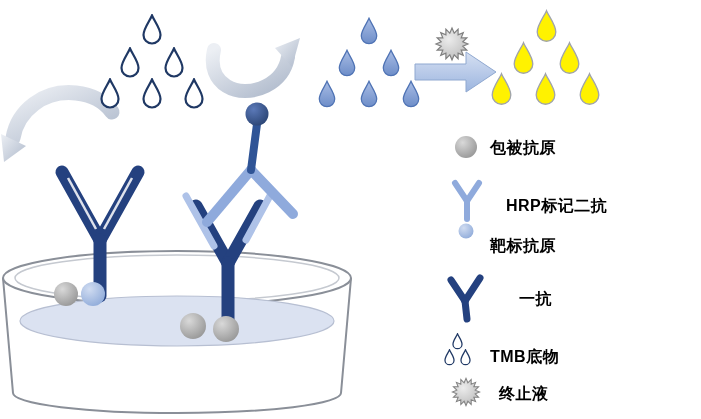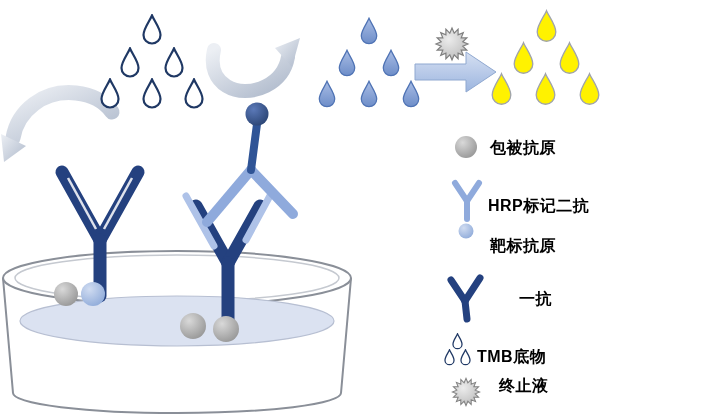--- a/index.html
+++ b/index.html
@@ -160,20 +160,20 @@
         <use href="#drop" x="443" y="349" width="13" height="17"></use>
         <use href="#drop" x="459" y="349" width="13" height="17"></use>
       </g>
 
       <use href="#burst" transform="translate(466,392) scale(0.85)"></use>
     </g>
   </svg>
 
   <div class="legend">
     <div class="legend-label" style="left:490px;top:138px">包被抗原</div>
-    <div class="legend-label" style="left:488px;top:196px">HRP标记二抗</div>
+    <div class="legend-label" style="left:506px;top:196px">HRP标记二抗</div>
     <div class="legend-label" style="left:490px;top:236px">靶标抗原</div>
     <div class="legend-label" style="left:519px;top:289px">一抗</div>
-    <div class="legend-label" style="left:477px;top:347px">TMB底物</div>
-    <div class="legend-label" style="left:499px;top:376px">终止液</div>
+    <div class="legend-label" style="left:490px;top:347px">TMB底物</div>
+    <div class="legend-label" style="left:499px;top:384px">终止液</div>
   </div>
 
 </div>
 
 </body></html>

